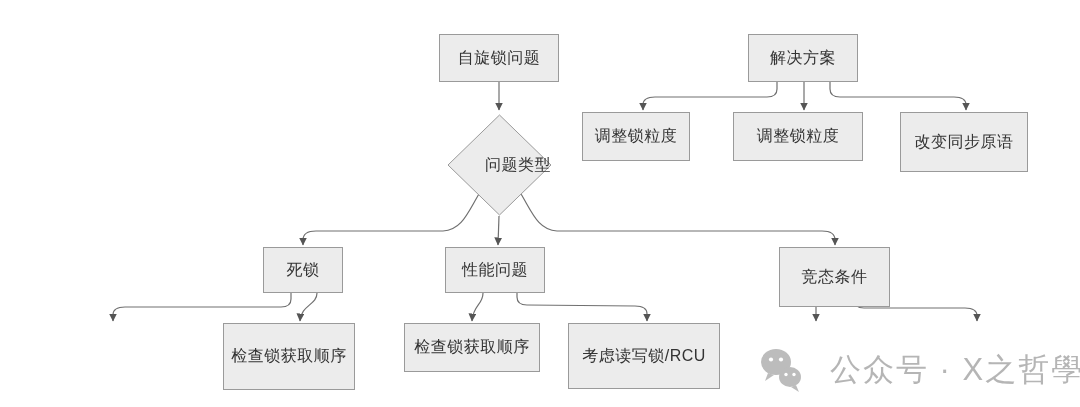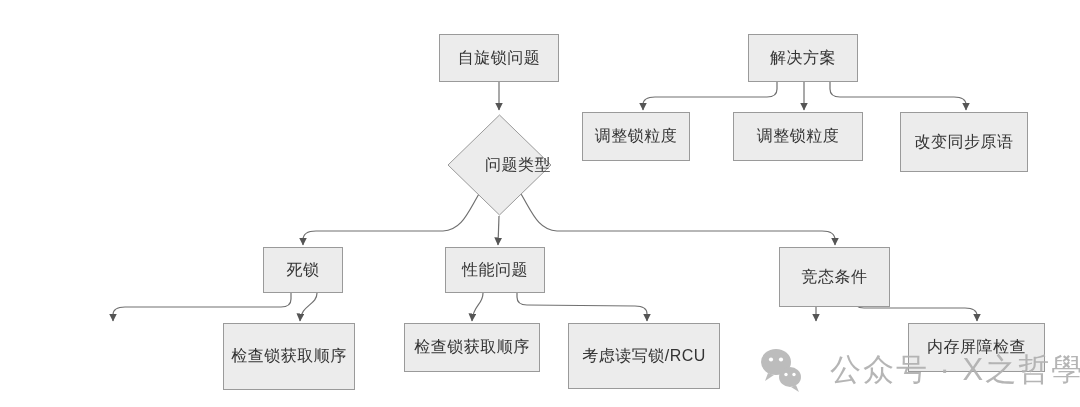--- a/index.html
+++ b/index.html
@@ -126,23 +126,20 @@
 
   <div class="node" style="left:404px;top:323px;width:136px;height:49px">
     <span>检查锁获取顺序</span>
   </div>
 
   <div class="node" style="left:568px;top:323px;width:152px;height:66px">
     <span>考虑读写锁/RCU</span>
   </div>
 
 
-  <div class="node" style="left:908px;top:323px;width:137px;height:49px">
-    <span>内存屏障检查</span>
-  </div>
 
   <div class="watermark">
     <svg class="wm-icon" width="42" height="46" viewBox="0 0 42 46" xmlns="http://www.w3.org/2000/svg">
       <ellipse cx="16" cy="15" rx="15" ry="13" fill="#b9b9b9"></ellipse>
       <path d="M8 26 L5 34 L14 28 Z" fill="#b9b9b9"></path>
       <circle cx="11" cy="12.5" r="2.1" fill="#ffffff"></circle>
       <circle cx="21" cy="12.5" r="2.1" fill="#ffffff"></circle>
       <ellipse cx="30" cy="30" rx="11" ry="10" fill="#b9b9b9"></ellipse>
       <path d="M36 38 L39 45 L31 40 Z" fill="#b9b9b9"></path>
       <circle cx="26" cy="27.5" r="1.7" fill="#ffffff"></circle>

